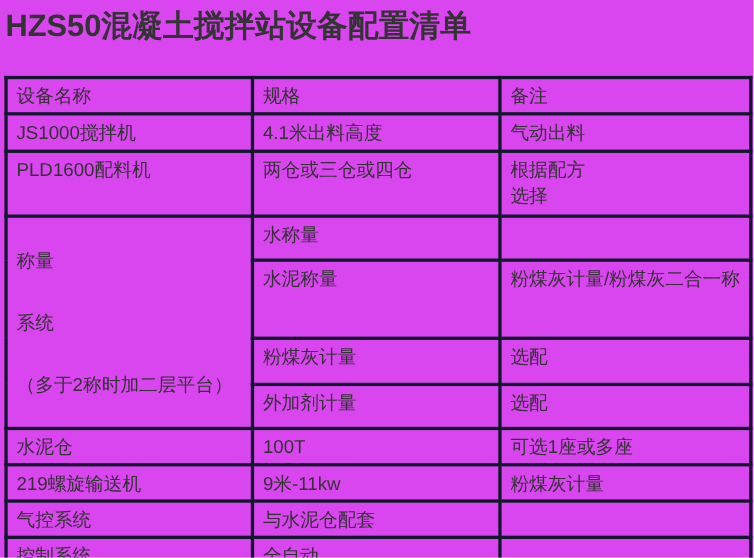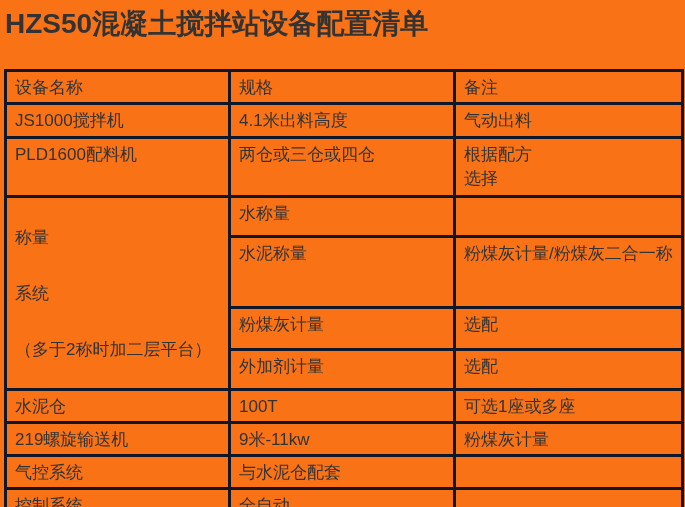--- a/index.html
+++ b/index.html
@@ -6,21 +6,21 @@
     margin: 0;
     padding: 0;
     background: #ffffff;
     font-family: "Liberation Sans", "DejaVu Sans", sans-serif;
     color: #333333;
   }
   .page {
     width: 685px;
     height: 507px;
     overflow: hidden;
-    background: #f97316;
+    background: #d946ef;
   }
   h1.title {
     margin: 5px 0 0 5px;
     font-size: 28px;
     line-height: 38px;
     font-weight: bold;
     color: #333333;
     letter-spacing: 0px;
   }
   table.spec-table {

